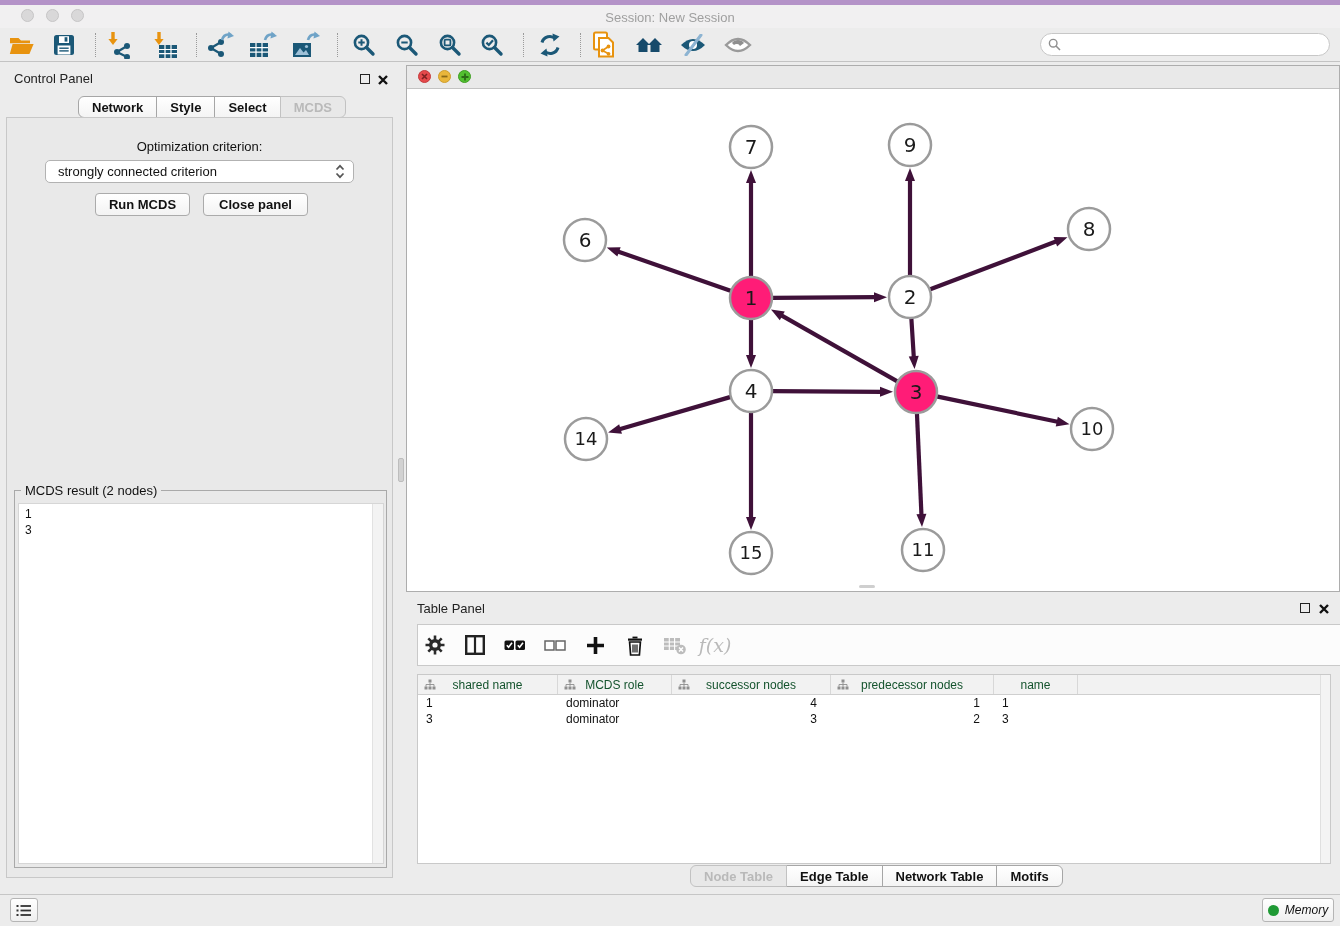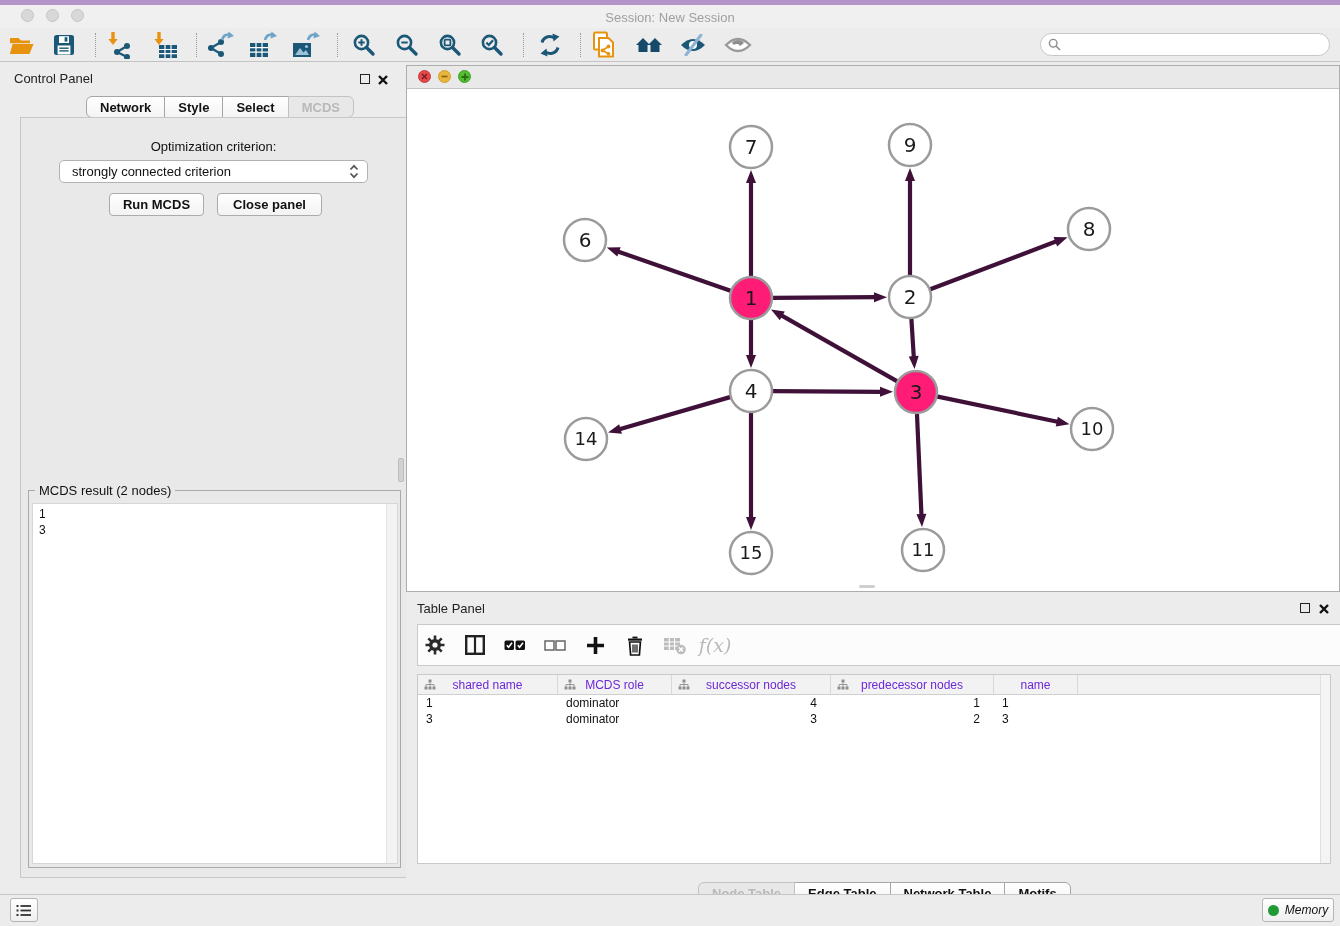--- a/index.html
+++ b/index.html
@@ -24,24 +24,24 @@
   
   #cp-title { left:14px; top:71px; font-size:13px; color:#222; }
   .mini-float { width:10px; height:10px; border:1.5px solid #222; top:74px; }
   .mini-close { top:72px; }
   #cp-float { left:360px; } #cp-close { left:377px; }
   .tabs-row { display:flex; }
   #cp-tabs { left:78px; top:96px; }
   .tab { height:22px; padding:0 13px; font-size:13px; font-weight:700; color:#111;
          background:linear-gradient(#ffffff,#f4f4f4); border:1px solid #a6a6a6; margin-left:-1px;
          display:flex; align-items:center; justify-content:center; white-space:nowrap; }
-  .tab:first-child { border-top-left-radius:6px; border-bottom-left-radius:6px; margin-left:8px; }
+  .tab:first-child { border-top-left-radius:6px; border-bottom-left-radius:6px; margin-left:0; }
   .tab:last-child { border-top-right-radius:6px; border-bottom-right-radius:6px; }
   .tab.active { background:#e8e8e8; border-color:#c2c2c2; color:#b9b9b9; position:relative; z-index:0; }
-  #cp-body { left:20px; top:117px; width:387px; height:761px; background:#e9e9e9; border:1px solid #c8c8c8; }
+  #cp-body { left:6px; top:117px; width:387px; height:761px; background:#e9e9e9; border:1px solid #c8c8c8; }
   #opt-label { width:100%; text-align:center; top:21px; font-size:13px; color:#111; }
   #opt-select { left:38px; top:42px; width:309px; height:23px; background:#fff; border:1px solid #b2b2b2; border-radius:5px;
                 display:flex; align-items:center; font-size:13px; padding:0 8px 0 12px; color:#111; }
   #opt-select .grow { flex:1; }
   .pbtn { height:23px; background:linear-gradient(#ffffff,#f3f3f3); border:1px solid #ababab; border-radius:4px;
           font-size:13px; font-weight:600; color:#111; display:flex; align-items:center; justify-content:center; }
   #run-btn { left:88px; top:75px; width:95px; }
   #closepanel-btn { left:196px; top:75px; width:105px; }
   #result-fieldset { left:7px; top:372px; width:373px; height:378px; border:1px solid #a9a9a9; }
   #result-legend { left:6px; top:-8px; background:#e9e9e9; padding:0 4px; font-size:13px; color:#111; }
@@ -65,29 +65,29 @@
   
   #table-panel { left:406px; top:592px; width:934px; height:302px; background:#ececec; }
   #tp-title { left:11px; top:9px; font-size:13px; color:#222; }
   #tp-float { left:894px; top:11px; } #tp-close { left:912px; top:9px; }
   #tp-toolbar { left:11px; top:32px; width:1054px; height:42px; background:#fcfcfc; border:1px solid #c9c9c9;
                 display:flex; align-items:center; gap:14px; padding-left:4px; }
   .ttbtn { width:26px; height:26px; display:flex; align-items:center; justify-content:center; }
   #fx-label { font-size:19px; font-style:italic; font-family:"DejaVu Serif", serif; color:#b9b9b9; }
   #tp-table { left:11px; top:82px; width:914px; height:190px; background:#fff; border:1px solid #c9c9c9; overflow:hidden; }
   #thead { display:flex; height:20px; background:#f2f2f2; border-bottom:1px solid #cfcfcf; }
-  .th { display:flex; align-items:center; justify-content:center; gap:5px; font-size:12px; color:#6d28d9;
+  .th { display:flex; align-items:center; justify-content:center; gap:5px; font-size:12px; color:#14532d;
         border-right:1px solid #d8d8d8; background:#f2f2f2; position:relative; }
   .th .hicon { position:absolute; left:6px; top:4px; }
   .trow { display:flex; height:16px; align-items:center; }
   .td { font-size:12px; color:#111; overflow:hidden; white-space:nowrap; }
   .td.left { text-align:left; padding-left:8px; }
   .td.right { text-align:right; padding-right:14px; }
   #tp-vscroll { right:0px; top:0px; width:10px; height:100%; background:#f4f4f4; border-left:1px solid #e0e0e0; }
-  #tp-tabs { left:284px; top:290px; }
+  #tp-tabs { left:284px; top:273px; }
 
   
   #statusbar { left:0; top:894px; width:1340px; height:36px; background:#ececec; border-top:1px solid #c6c6c6;font-style:italic; }
   .sbtn { top:3px; height:24px; background:linear-gradient(#ffffff,#efefef); border:1px solid #b5b5b5; border-radius:3px;
           display:flex; align-items:center; justify-content:center; gap:6px; font-size:12px; color:#111; }
   #list-btn { left:10px; width:28px; }
   #memory-btn { left:1262px; width:72px; }
   #memory-dot { width:11px; height:11px; border-radius:50%; background:#1f9a35; }
 </style>
 </head>

